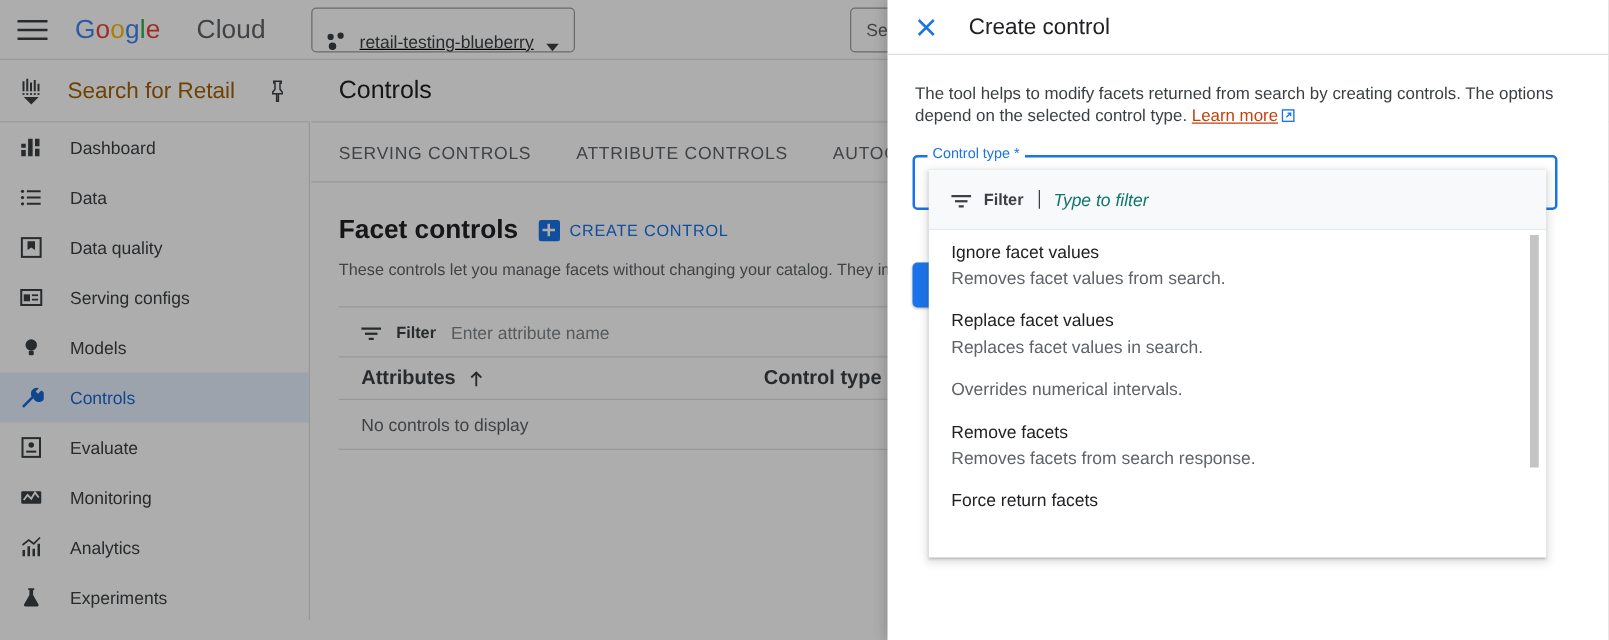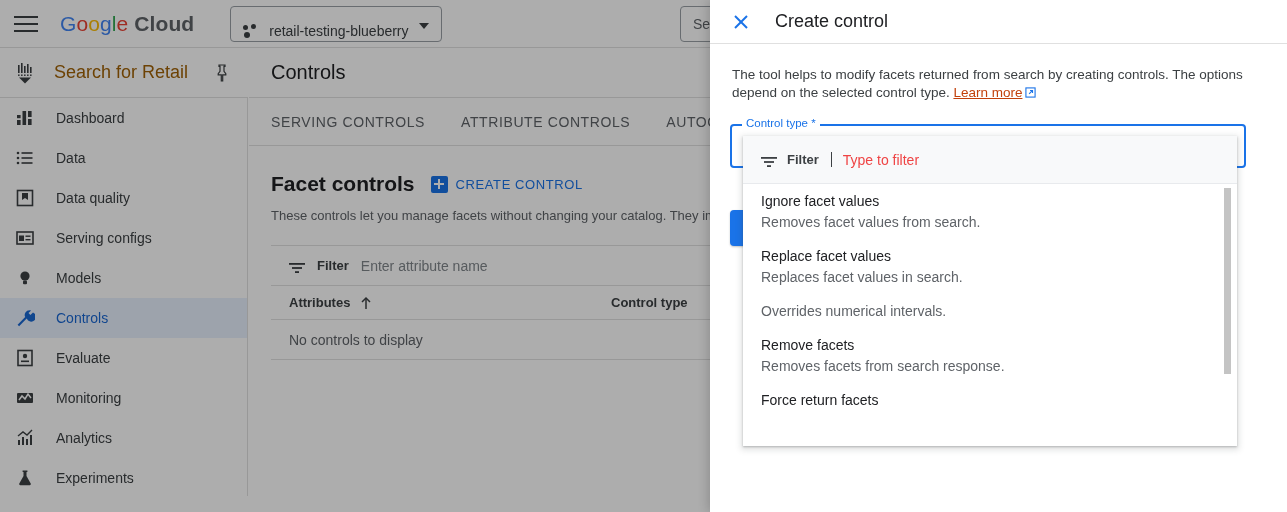--- a/index.html
+++ b/index.html
@@ -21,26 +21,27 @@
   }
   .hamburger { width: 24px; height: 18px; margin-left: 14px; position: relative; cursor: pointer; }
   .hamburger i { position: absolute; left: 0; width: 24px; height: 2px; background: #3c4043; display:block;}
   .hamburger i:nth-child(1){ top: 1px; }
   .hamburger i:nth-child(2){ top: 8px; }
   .hamburger i:nth-child(3){ top: 15px; }
 
   .gclogo { margin-left: 22px; font-size: 21px; letter-spacing: .1px; white-space: nowrap; }
   .gclogo .b { color: #4285f4; } .gclogo .r { color: #ea4335; }
   .gclogo .y { color: #fbbc05; } .gclogo .g { color: #34a853; }
-  .gclogo .grey { color: #5f6368; font-weight: 700; }
+  .gclogo .grey { color: #5f6368; font-weight: 400; margin-left: 23px; }
 
   .projpicker {
     margin-left: 36px; height: 36px; border: 1px solid #9aa0a6; border-radius: 4px;
-    display: flex; align-items: flex-start; padding: 16px 12px 0 12px; gap: 10px; background: transparent;
+    display: flex; align-items: flex-end; padding: 16px 12px 0 12px; gap: 10px; background: transparent;
     cursor: pointer;
+    text-decoration: underline;
   }
   .proj-dots { position: relative; width: 16px; height: 16px; flex: none; }
   .proj-dots s { position: absolute; background: #3c4043; border-radius: 50%; display:block;}
   .proj-dots s:nth-child(1){ width:5px;height:5px; left:0; top:2px;}
   .proj-dots s:nth-child(2){ width:5px;height:5px; left:8px; top:1px;}
   .proj-dots s:nth-child(3){ width:6px;height:6px; left:1px; top:9px;}
   .proj-name { font-size: 14px; color: #3c4043; white-space: nowrap; }
   .caret-down { width:0;height:0;border-left:5px solid transparent;border-right:5px solid transparent;border-top:6px solid #3c4043; }
 
   .searchbox {
@@ -95,21 +96,21 @@
   .section-desc { margin-top: 12px; font-size: 13px; color: #5f6368; white-space: nowrap; }
 
   .table-wrap { margin-top: 22px; border-top: 1px solid #e0e0e0; }
   .filter-row { height: 40px; display: flex; align-items: center; gap: 12px; padding-left: 18px;
                 border-bottom: 1px solid #e0e0e0;}
   .filter-ic { width: 16px; height: 12px; flex:none; }
   .filter-lbl { font-size: 13px; color: #3c4043; font-weight: bold; }
   .filter-ph { font-size: 14px; color: #80868b; }
 
   .thead { height: 34px; display: flex; align-items: center; border-bottom: 1px solid #e0e0e0; }
-  .th { font-size: 13px; font-weight: bold; color: #3c4043; display:flex; align-items:center; gap:10px;text-align:right;}
+  .th { font-size: 16px; font-weight: bold; color: #3c4043; display:flex; align-items:center; gap:10px;text-align:right;}
   .th.attr { padding-left: 18px; width: 340px; }
   .up-arrow { width: 12px; height: 14px; }
   .tbody-empty { height: 40px; display: flex; align-items: center; padding-left: 18px;
                  font-size: 14px; color: #5f6368; border-bottom: 1px solid #e0e0e0; }
 
   
   .scrim { position: absolute; inset: 0; background: rgba(0,0,0,0.32); }
 
   
   .panel {
@@ -144,21 +145,21 @@
     position: absolute; left: 743px; top: 136px; width: 494px; height: 310px;
     background: #fff; box-shadow: 0 2px 6px 2px rgba(60,64,67,.15), 0 1px 2px rgba(60,64,67,.3);
     overflow: hidden;
   }
   .dd-filter {
     height: 48px; display: flex; align-items: center; gap: 10px; padding-left: 18px;
     background: #f8f9fa; border-bottom: 1px solid #e8eaed;
   }
   .dd-filter .filter-lbl2 { font-size: 13px; color: #3c4043; font-weight: bold; }
   .dd-filter .cursor-bar { width: 1px; height: 15px; background: #3c4043; margin-left: 2px; }
-  .dd-filter .dd-ph { font-size: 14px; color: #ef4444; margin-left: 1px;}
+  .dd-filter .dd-ph { font-size: 14px; color: #0f766e; margin-left: 1px; font-style: italic;}
 
   .dd-list { position: relative; height: 262px; }
   .dd-item { padding: 7px 18px 6px 18px; cursor: pointer; }
   .dd-item .dd-name { font-size: 14px; color: #202124; line-height: 21px; }
   .dd-item .dd-sub  { font-size: 14px; color: #5f6368; line-height: 21px; }
 
   .dd-scrollbar {
     position: absolute; right: 6px; top: 4px; width: 7px; height: 186px;
     background: #c4c4c4; border-radius: 0;
   }

